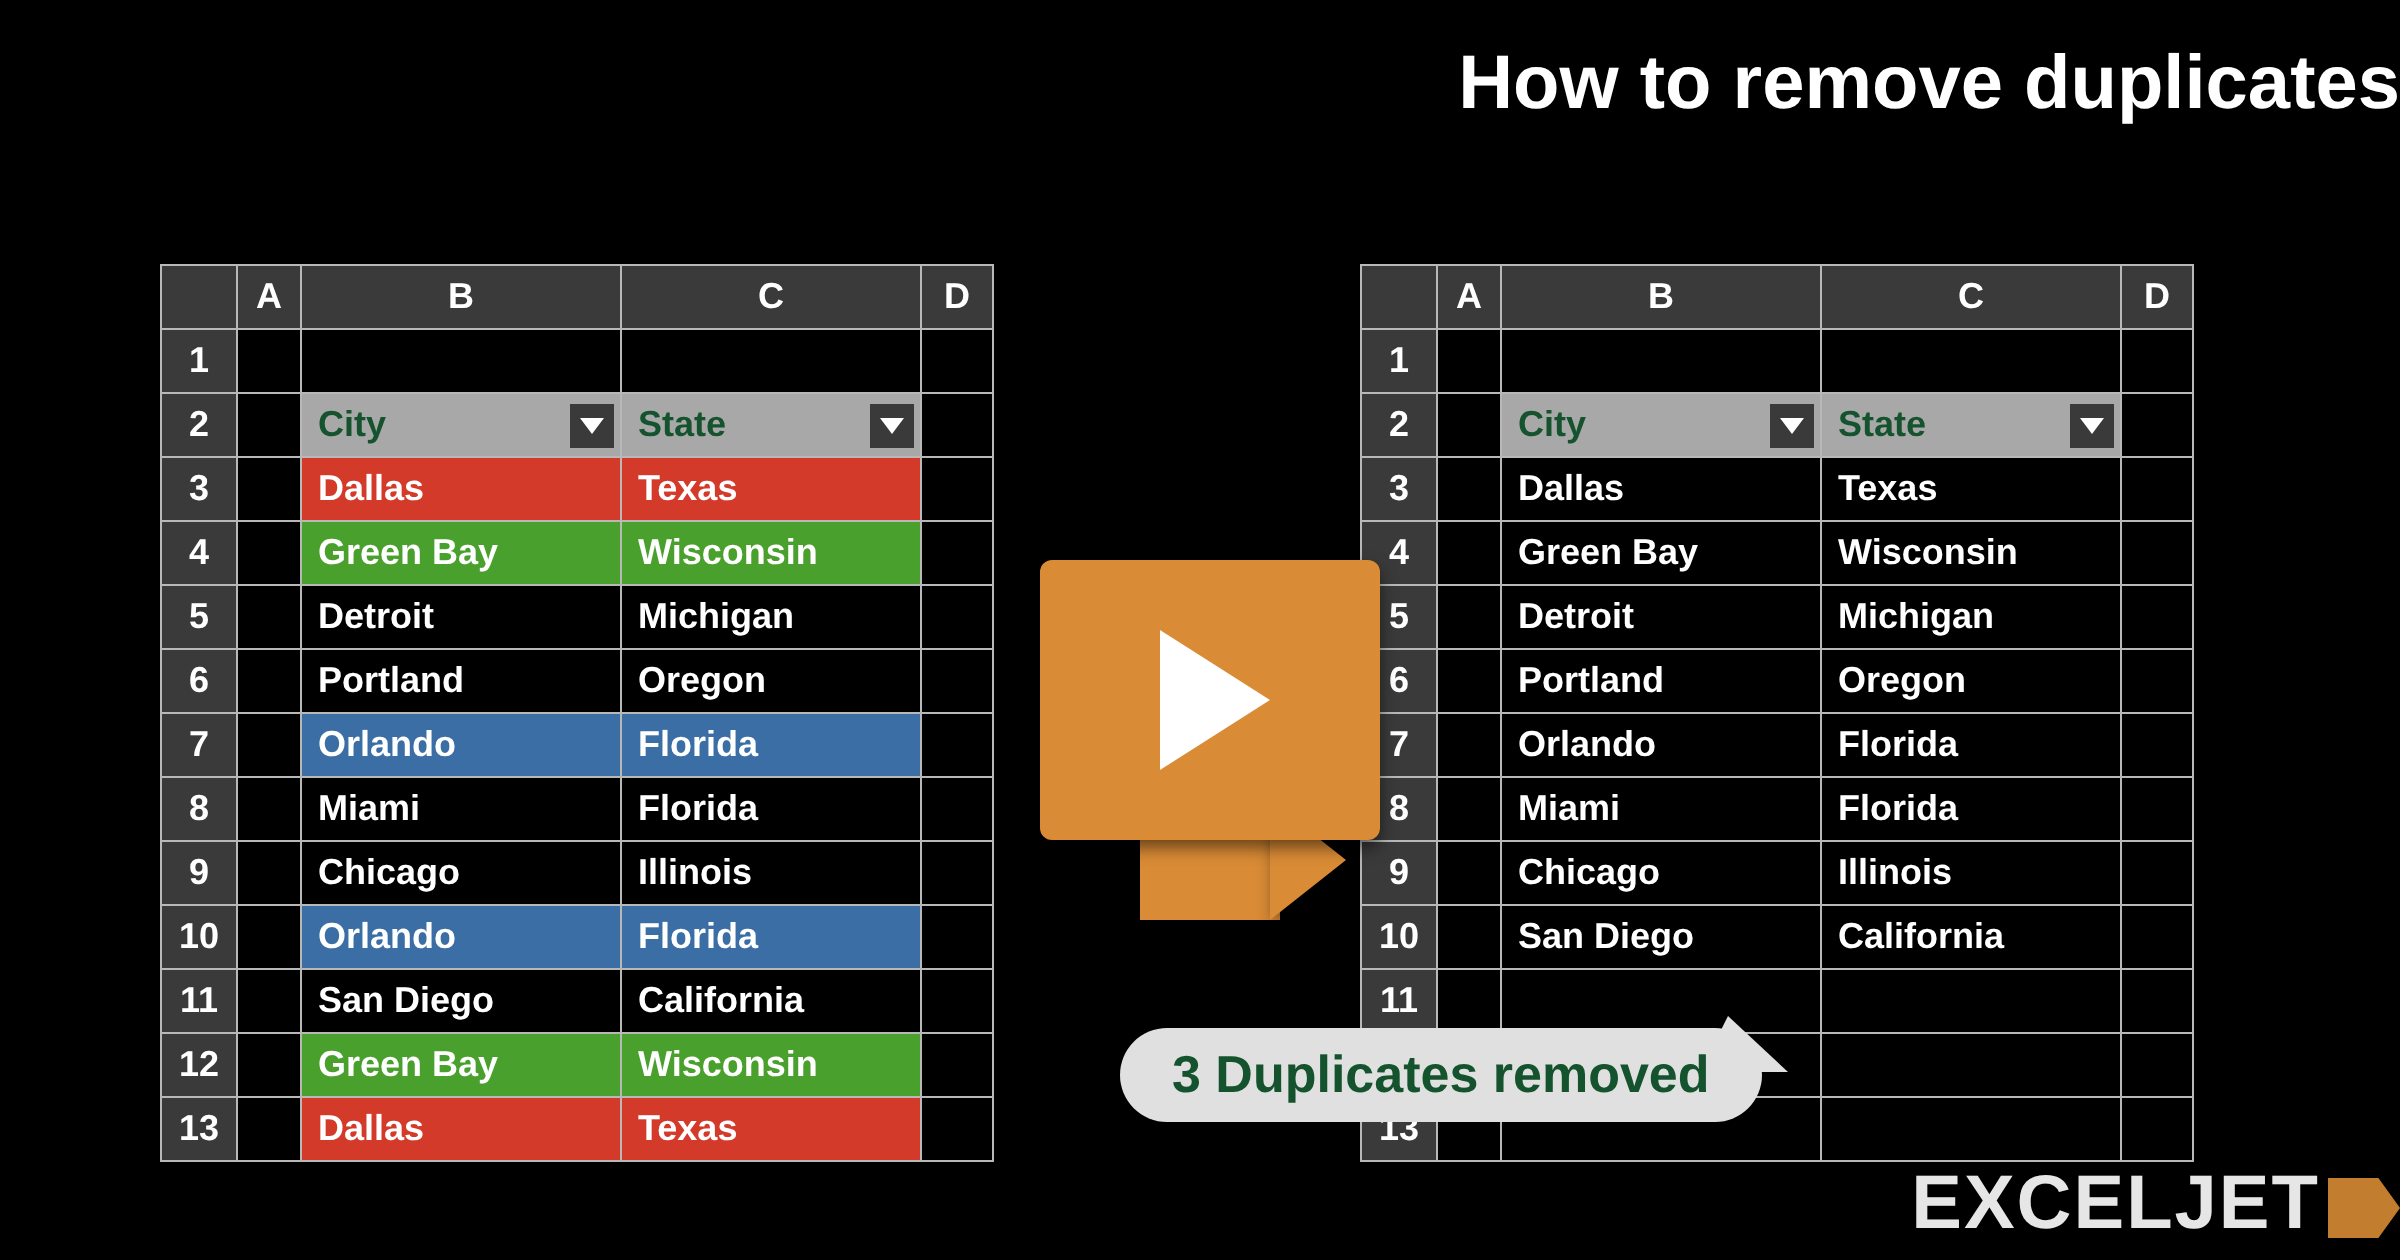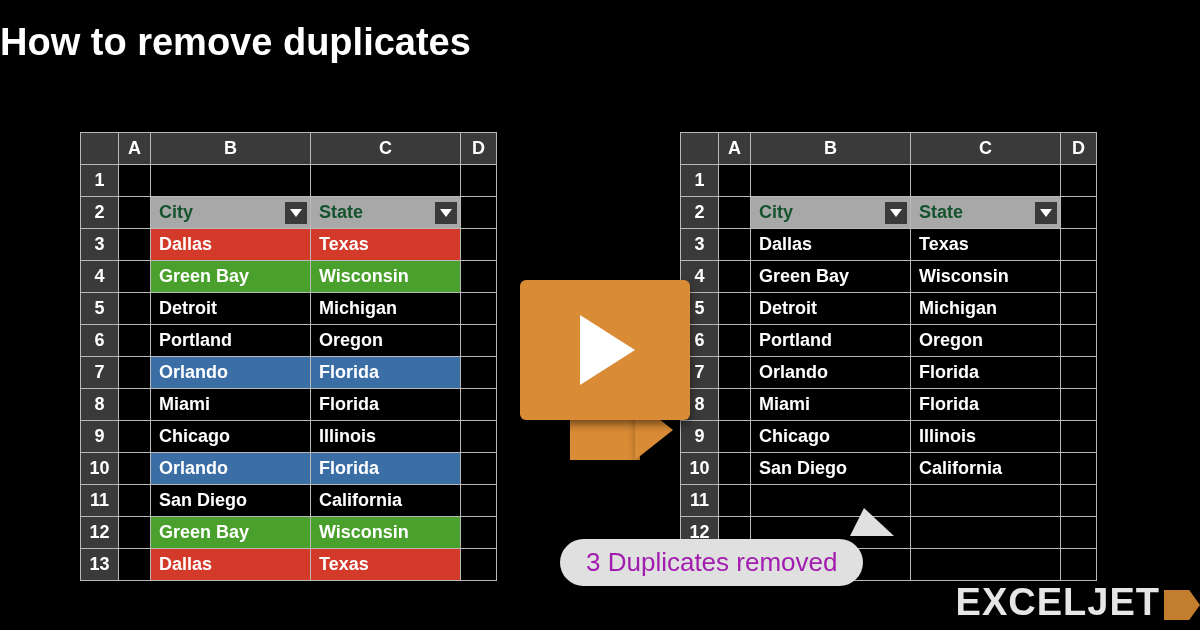--- a/index.html
+++ b/index.html
@@ -1,19 +1,19 @@
 <!DOCTYPE html>
 <html><head>
 <meta charset="utf-8">
 <style>
   * { box-sizing: border-box; margin: 0; padding: 0; }
   html, body { width: 1200px; height: 630px; background: #000; font-family: "Segoe UI", Arial, sans-serif; color: #fff; overflow: hidden; }
   .stage { position: relative; width: 1200px; height: 630px; }
 
-  .title { position: absolute; top: 20px; left: 0; right: 0; text-align: left; font-size: 38px; font-weight: 700; line-height: 1.2; }
+  .title { position: absolute; top: 20px; left: 0; right: 0; text-align: right; font-size: 38px; font-weight: 700; line-height: 1.2; }
 
   .sheet { position: absolute; border-collapse: collapse; }
   .sheet td, .sheet th { border: 1px solid #b8b8b8; height: 32px; }
   .sheet .corner { width: 28px; background: #3a3a3a; }
   .sheet .colhdr { background: #3a3a3a; text-align: center; font-weight: 700; color: #fff; font-size: 18px; }
   .sheet .rowhdr { background: #3a3a3a; text-align: center; font-weight: 700; color: #fff; font-size: 18px; width: 38px; }
   .sheet .cell { background: #000; color: #fff; font-weight: 700; font-size: 18px; padding: 0 8px; }
   .sheet .cell.right { text-align: left; }
   .sheet .headercell { background: #a8a8a8; color: #14532d; font-weight: 700; font-size: 18px; padding: 0 6px 0 8px; position: relative; }
   .sheet .headercell .drop { position: absolute; right: 3px; top: 50%; transform: translateY(-50%); width: 22px; height: 22px; background: #3a3a3a; display: flex; align-items: center; justify-content: center; }
@@ -36,21 +36,21 @@
 
   .left  { top: 132px; left: 80px; }
   .rightsheet { top: 132px; left: 680px; }
 
   .playbtn { position: absolute; top: 280px; left: 520px; width: 170px; height: 140px; background: #d98b35; border-radius: 6px; display: flex; align-items: center; justify-content: center; box-shadow: 0 4px 8px rgba(0,0,0,0.5); cursor: pointer; }
   .playbtn svg { width: 60px; height: 70px; fill: #fff; }
   .arrowblock { position: absolute; top: 400px; left: 570px; }
   .arrowblock .sq { width: 70px; height: 60px; background: #d98b35; box-shadow: 0 3px 6px rgba(0,0,0,0.5); }
   .arrowblock .tri { position: absolute; top: 0; left: 65px; width: 0; height: 0; border-top: 30px solid transparent; border-bottom: 30px solid transparent; border-left: 38px solid #d98b35; filter: drop-shadow(2px 3px 4px rgba(0,0,0,0.5)); }
 
-  .callout { position: absolute; top: 539px; left: 560px; background: #e0e0e0; color: #a21caf; font-size: 26px; font-weight: 400; padding: 8px 26px; border-radius: 24px; }
+  .callout { position: absolute; top: 514px; left: 560px; background: #e0e0e0; color: #14532d; font-size: 26px; font-weight: 700; padding: 8px 26px; border-radius: 24px; }
   .callout-tail { position: absolute; top: 508px; left: 850px; width: 0; height: 0; border-left: 14px solid transparent; border-right: 30px solid transparent; border-bottom: 28px solid #e0e0e0; }
 
   .brand { position: absolute; bottom: 6px; right: 0; font-size: 38px; font-weight: 900; letter-spacing: 1px; color: #fff; opacity: 0.9; }
   .brand .accent { display: inline-block; width: 36px; height: 30px; background: #d98b35; vertical-align: middle; margin-left: 4px; clip-path: polygon(0 0, 70% 0, 100% 50%, 70% 100%, 0 100%); }
 </style>
 </head>
 <body>
 <div class="stage">
 
   <div class="title">

